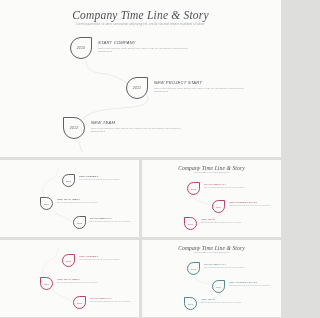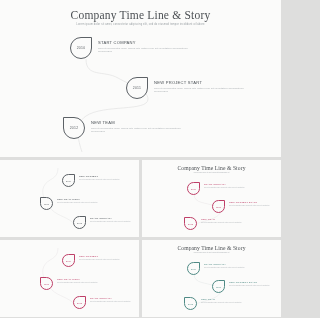--- a/index.html
+++ b/index.html
@@ -2,21 +2,21 @@
 <html><head>
 <meta charset="utf-8">
 <style>
   html,body{margin:0;padding:0;}
   body{
     width:281px;height:318px;
     background:#dededd;
     font-family:"Liberation Sans", sans-serif;
     overflow:hidden;
   }
-  .page{position:relative;width:281px;height:318px;}
+  .page{position:relative;width:281px;height:318px;font-style:italic;}
 
   
   .hero{
     position:absolute;left:0;top:0;width:281px;height:157px;
     background:#fbfbfa;
     box-sizing:border-box;
     overflow:hidden;
   }
   .hero-title{
     position:absolute;left:0;top:9px;width:281px;

